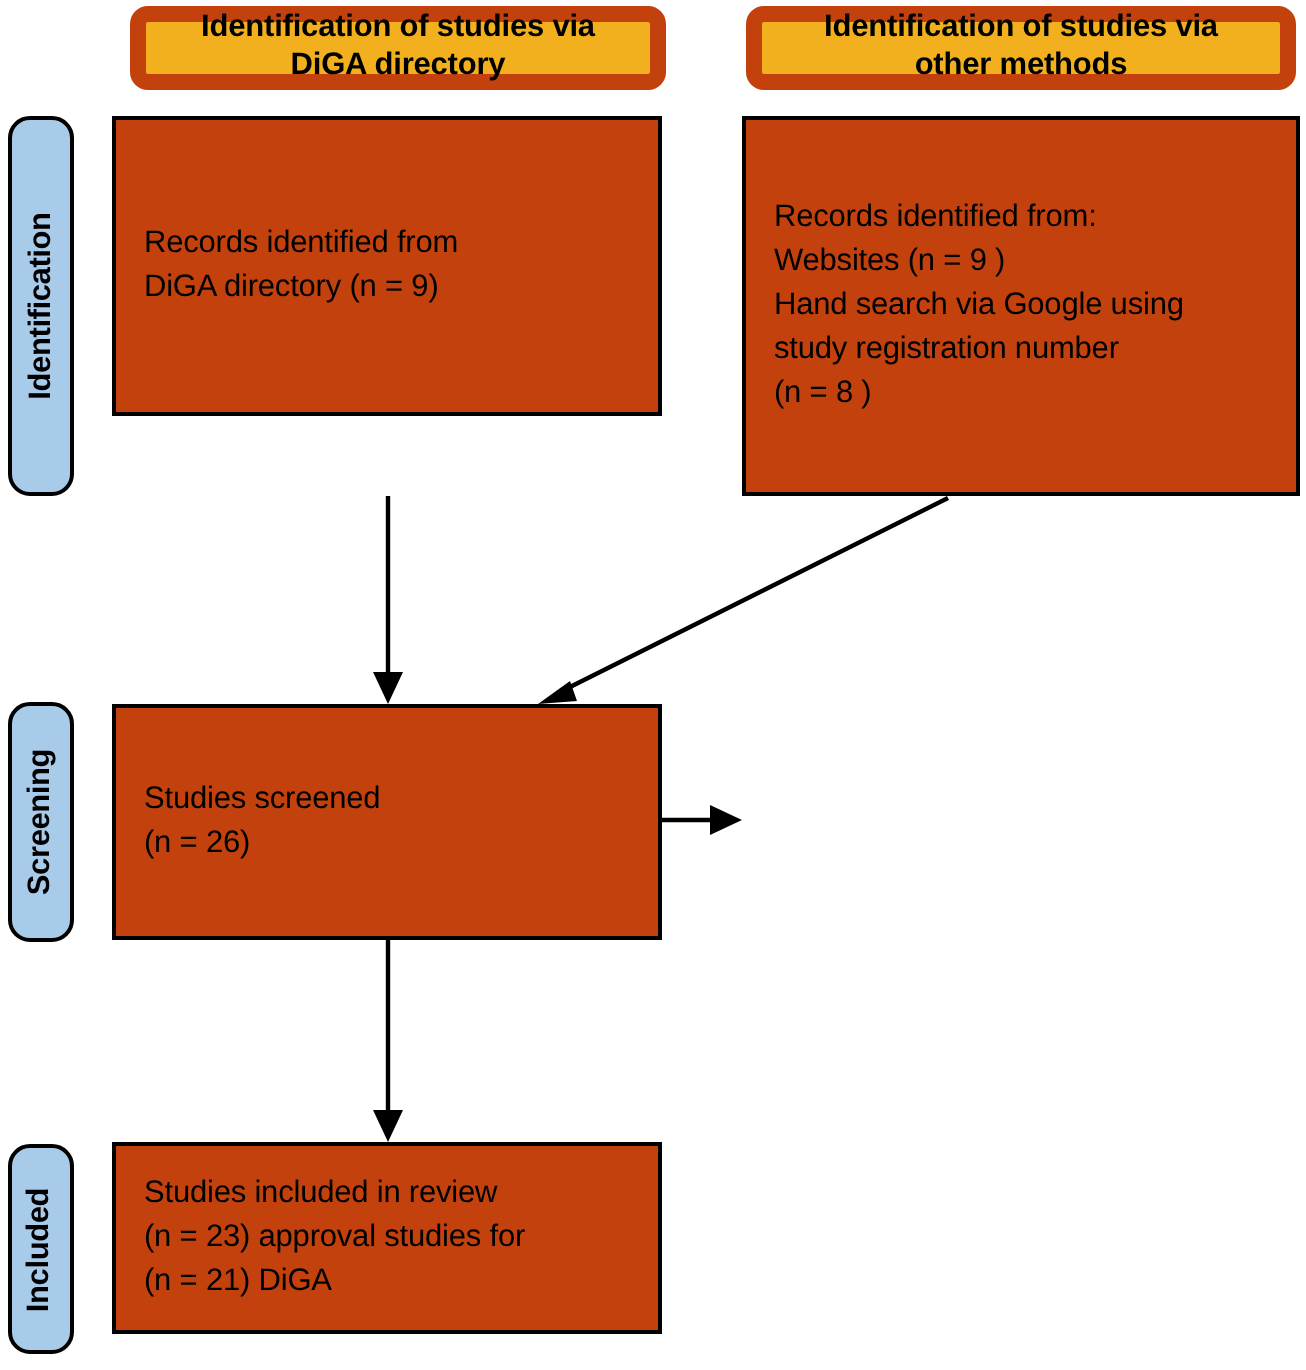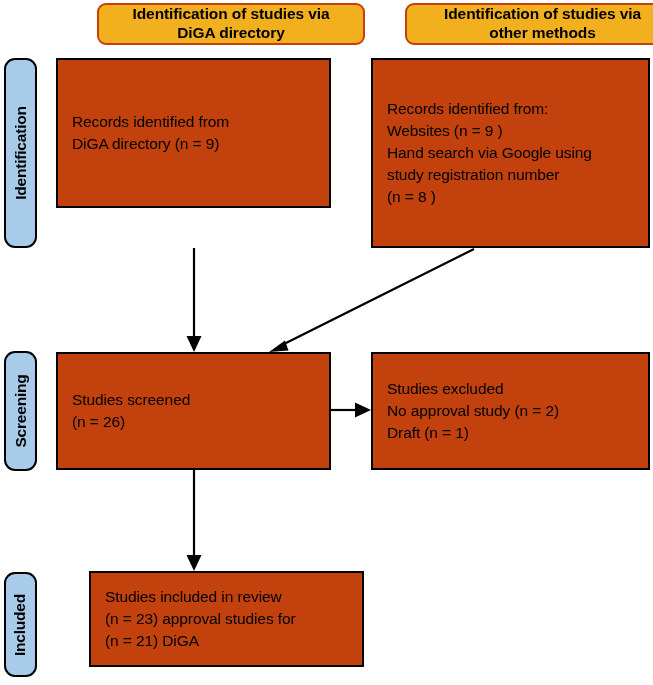--- a/index.html
+++ b/index.html
@@ -17,33 +17,32 @@
     width: 653px;
     height: 685px;
     background: #ffffff;
     overflow: hidden;
   }
 
   
   .header-box {
     position: absolute;
     background: #F2B01E;
-    border: 2px solid #c2410c;
+    border: 8px solid #c2410c;
     border-radius: 9px;
     box-sizing: border-box;
     display: flex;
     align-items: center;
     justify-content: center;
     text-align: center;
     color: #000000;
     font-weight: bold;
     font-size: 15.5px;
     line-height: 1.22;
     letter-spacing: -0.1px;
-    margin-left: 32px;
   }
 
   
   .stage-label {
     position: absolute;
     background: #A8CBEA;
     border: 2.5px solid #000000;
     border-radius: 11px;
     box-sizing: border-box;
     display: flex;
@@ -123,27 +122,22 @@
 Hand search via Google using
 study registration number
 (n = 8 )</div>
   </div>
 
   <div class="content-box" style="left:56px; top:352px; width:275px; height:118px;">
     <div class="box-text">Studies screened
 (n = 26)</div>
   </div>
 
-  <div class="content-box" style="left:371px; top:352px; width:279px; height:118px;">
-    <div class="box-text">Studies excluded
-No approval study (n = 2)
-Draft (n = 1)</div>
-  </div>
 
-  <div class="content-box" style="left:56px; top:571px; width:275px; height:96px;margin-left:33px;">
+  <div class="content-box" style="left:56px; top:571px; width:275px; height:96px;">
     <div class="box-text">Studies included in review
 (n = 23) approval studies for
 (n = 21) DiGA</div>
   </div>
 
   <svg class="arrow-layer" viewBox="0 0 653 685" width="653" height="685">
 
     <g>
       <line x1="194" y1="248" x2="194" y2="344" stroke="#000000" stroke-width="2.2"></line>
       <polygon points="194,352 186.5,336 201.5,336" fill="#000000"></polygon>

